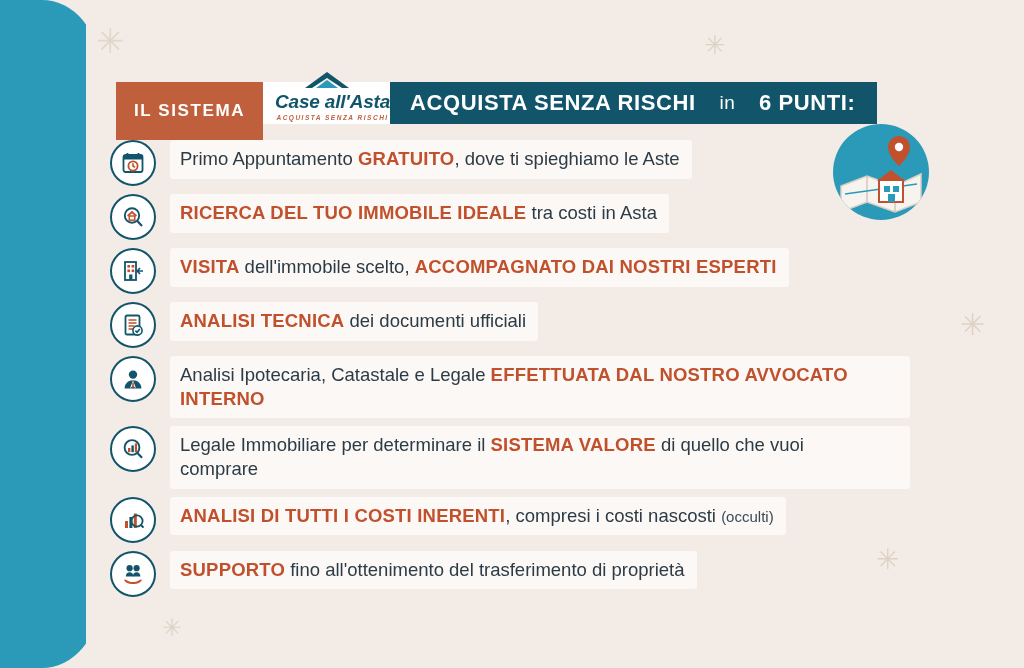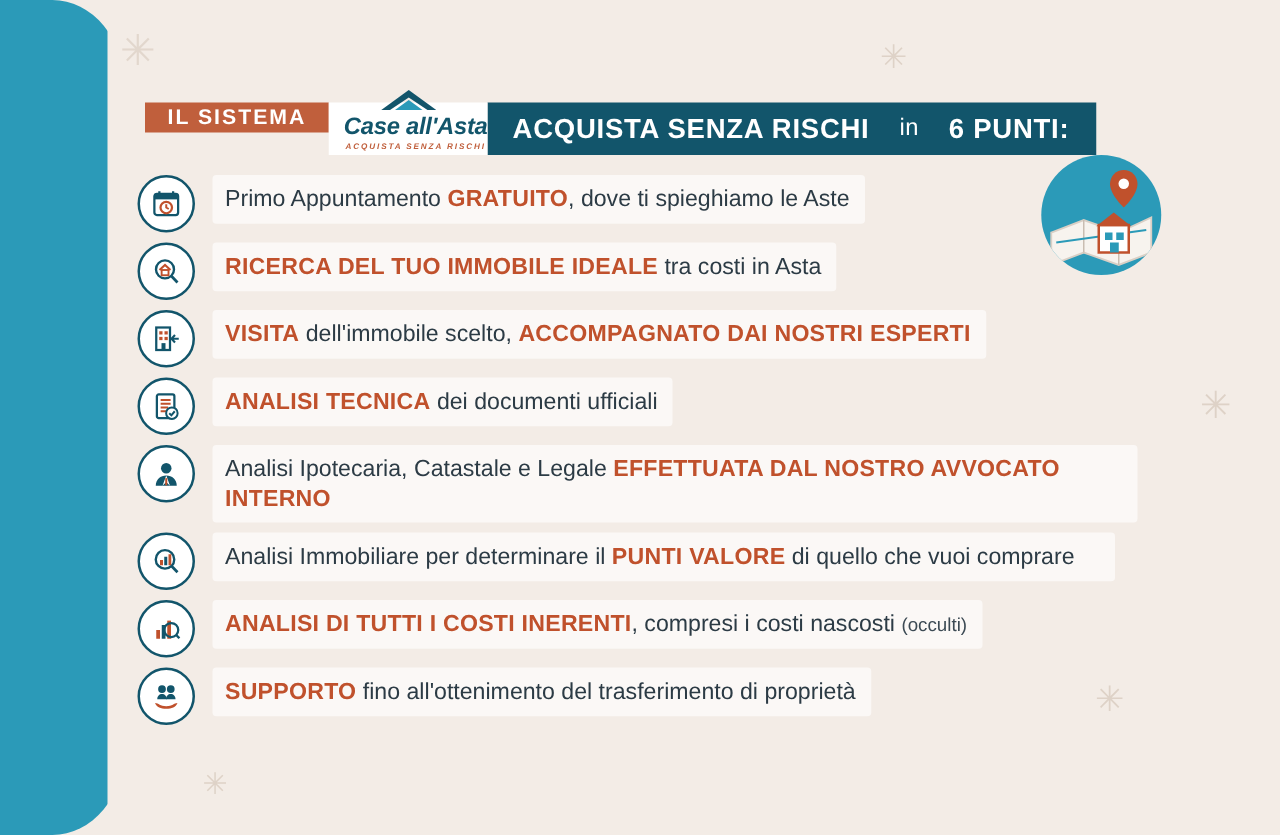--- a/index.html
+++ b/index.html
@@ -64,21 +64,21 @@
   .header-tag {
     background: #c05f3c;
     color: #ffffff;
     font-size: 17px;
     font-weight: bold;
     letter-spacing: 1.6px;
     display: flex;
     align-items: center;
     justify-content: center;
     padding: 0 18px;
-    height: 24px;
+    height: 58px;
   }
   .logo-box {
     background: #ffffff;
     height: 42px;
     display: flex;
     flex-direction: column;
     justify-content: center;
     align-items: center;
     padding: 0 0 0 12px;
     position: relative;
@@ -314,21 +314,21 @@
     <div class="icon-wrap">
       <svg width="24" height="24" viewBox="0 0 24 24">
         <circle cx="11" cy="10.5" r="7.4" fill="#ffffff" stroke="#12556b" stroke-width="1.9"></circle>
         <path d="M16.4 16 L21 20.8" stroke="#12556b" stroke-width="2.2"></path>
         <rect x="7" y="11" width="2.4" height="4.2" fill="#c0512c"></rect>
         <rect x="10.4" y="8.4" width="2.4" height="6.8" fill="#12556b"></rect>
         <rect x="13.8" y="6.4" width="2.2" height="8.8" fill="#c0512c"></rect>
       </svg>
     </div>
     <div class="row-text">
-      <span>Analisi Immobiliare per determinare il </span><span class="hl">PUNTI VALORE</span><span> di quello che vuoi comprare</span>
+      <span>Legale Immobiliare per determinare il </span><span class="hl">SISTEMA VALORE</span><span> di quello che vuoi comprare</span>
     </div>
   </div>
 
   <div class="row">
     <div class="icon-wrap">
       <svg width="24" height="24" viewBox="0 0 24 24">
         <rect x="4" y="13" width="3" height="7" fill="#c0512c"></rect>
         <rect x="8.4" y="9" width="3" height="11" fill="#12556b"></rect>
         <rect x="12.8" y="5.5" width="3" height="14.5" fill="#c0512c"></rect>
         <circle cx="16" cy="13" r="5.6" fill="none" stroke="#12556b" stroke-width="1.8"></circle>

